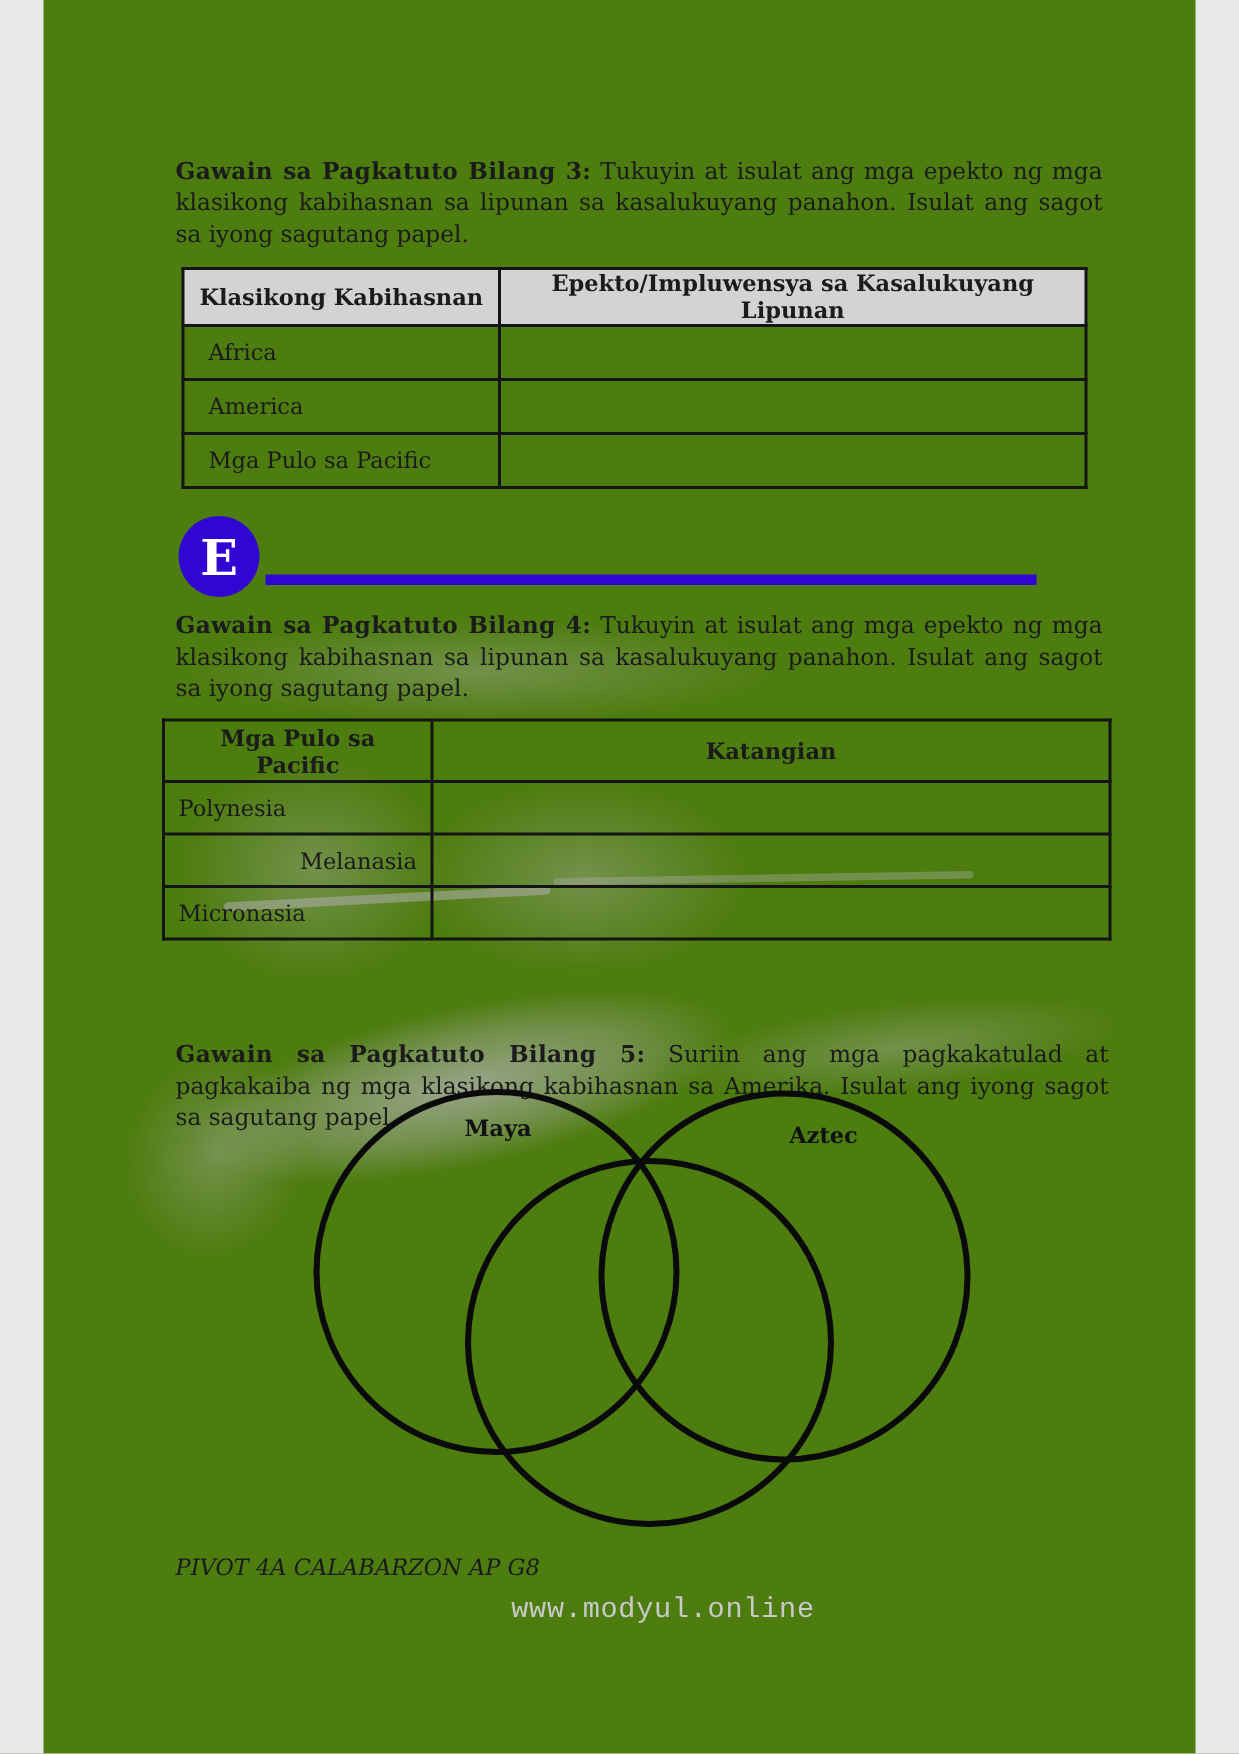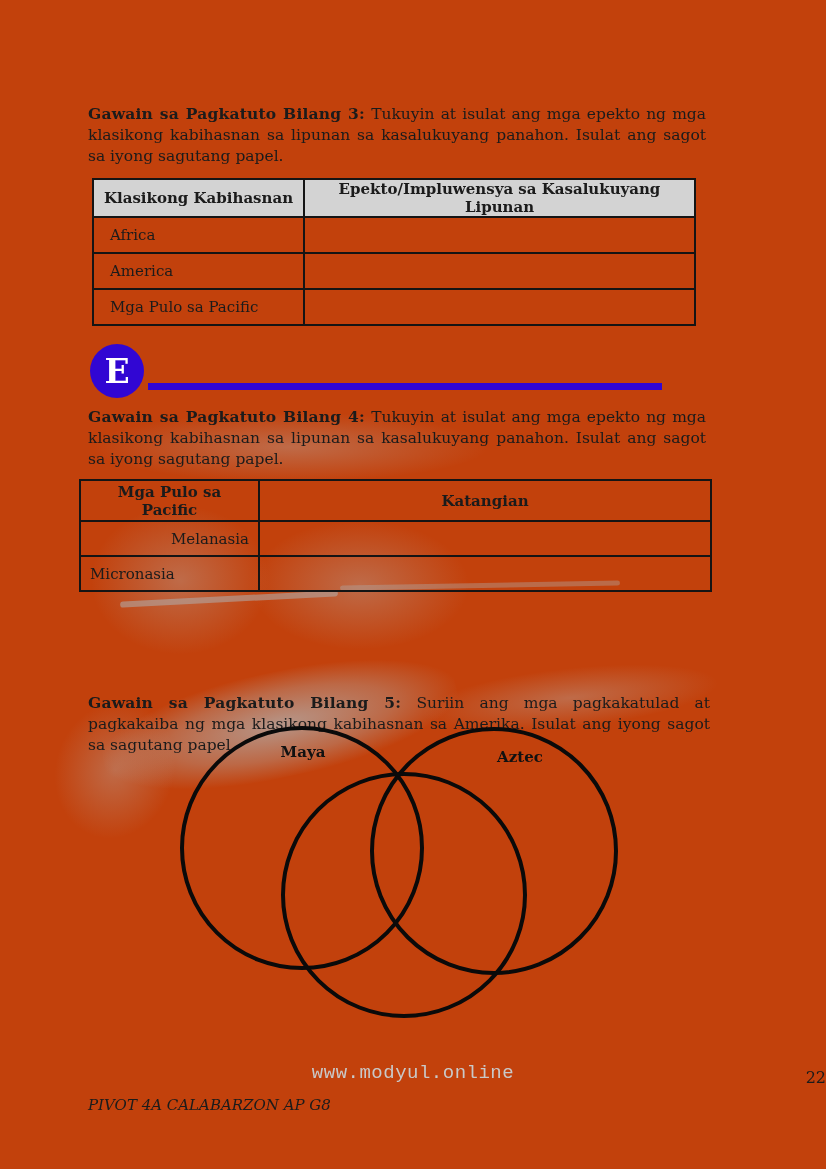--- a/index.html
+++ b/index.html
@@ -1,19 +1,19 @@
 <!DOCTYPE html>
 <html><head>
 <meta charset="utf-8">
 <style>
   html,body{margin:0;padding:0;background:#e8e8e8;}
   .page{
     position:relative;
-    width:826px;height:1169px;
-    background:#c2410c;
+    width:768px;height:1169px;
+    background:#4d7c0f;
     margin:0 auto;
     overflow:hidden;
     font-family:"DejaVu Serif","Liberation Serif",serif;
     color:#1b1b1b;
   }
   
   .blob{position:absolute;pointer-events:none;}
   .blob-soft{background:radial-gradient(ellipse at center, rgba(178,178,178,.75) 0%, rgba(178,178,178,.35) 45%, rgba(178,178,178,0) 72%);}
   .blob-faint{background:radial-gradient(ellipse at center, rgba(185,185,185,.35) 0%, rgba(185,185,185,0) 70%);}
   .blob-line{background:rgba(175,175,175,.55);border-radius:3px;}
@@ -51,21 +51,21 @@
     color:#ffffff;font-weight:bold;font-size:33px;
     font-family:"DejaVu Serif","Liberation Serif",serif;
   }
   .marker-line{position:absolute;height:7px;}
   
   .venn{position:absolute;left:0;top:700px;}
   .venn circle{fill:none;stroke:#0a0a0a;stroke-width:4;}
   .venn text{font-family:"DejaVu Serif","Liberation Serif",serif;font-size:15px;font-weight:bold;fill:#111;}
   
   .footer-left{
-    position:absolute;left:88px;top:1096px;
+    position:absolute;left:88px;top:1036px;
     font-style:italic;font-size:15px;
   }
   .page-number{
     position:absolute;left:0;top:1068px;width:826px;
     text-align:right;font-size:16px;
   }
   .site-watermark{
     position:absolute;left:0;top:1062px;width:826px;
     text-align:center;
     font-family:Liberation Mono, monospace;
@@ -128,20 +128,24 @@
         <col>
       </colgroup>
     <thead>
       <tr>
         <th>Mga Pulo sa Pacific</th>
         <th>Katangian</th>
       </tr>
     </thead>
     <tbody>
       <tr>
+        <td style="text-align:left">Polynesia</td>
+        <td></td>
+      </tr>
+      <tr>
         <td style="text-align:right">Melanasia</td>
         <td></td>
       </tr>
       <tr>
         <td style="text-align:left">Micronasia</td>
         <td></td>
       </tr>
     </tbody>
   </table>
 

